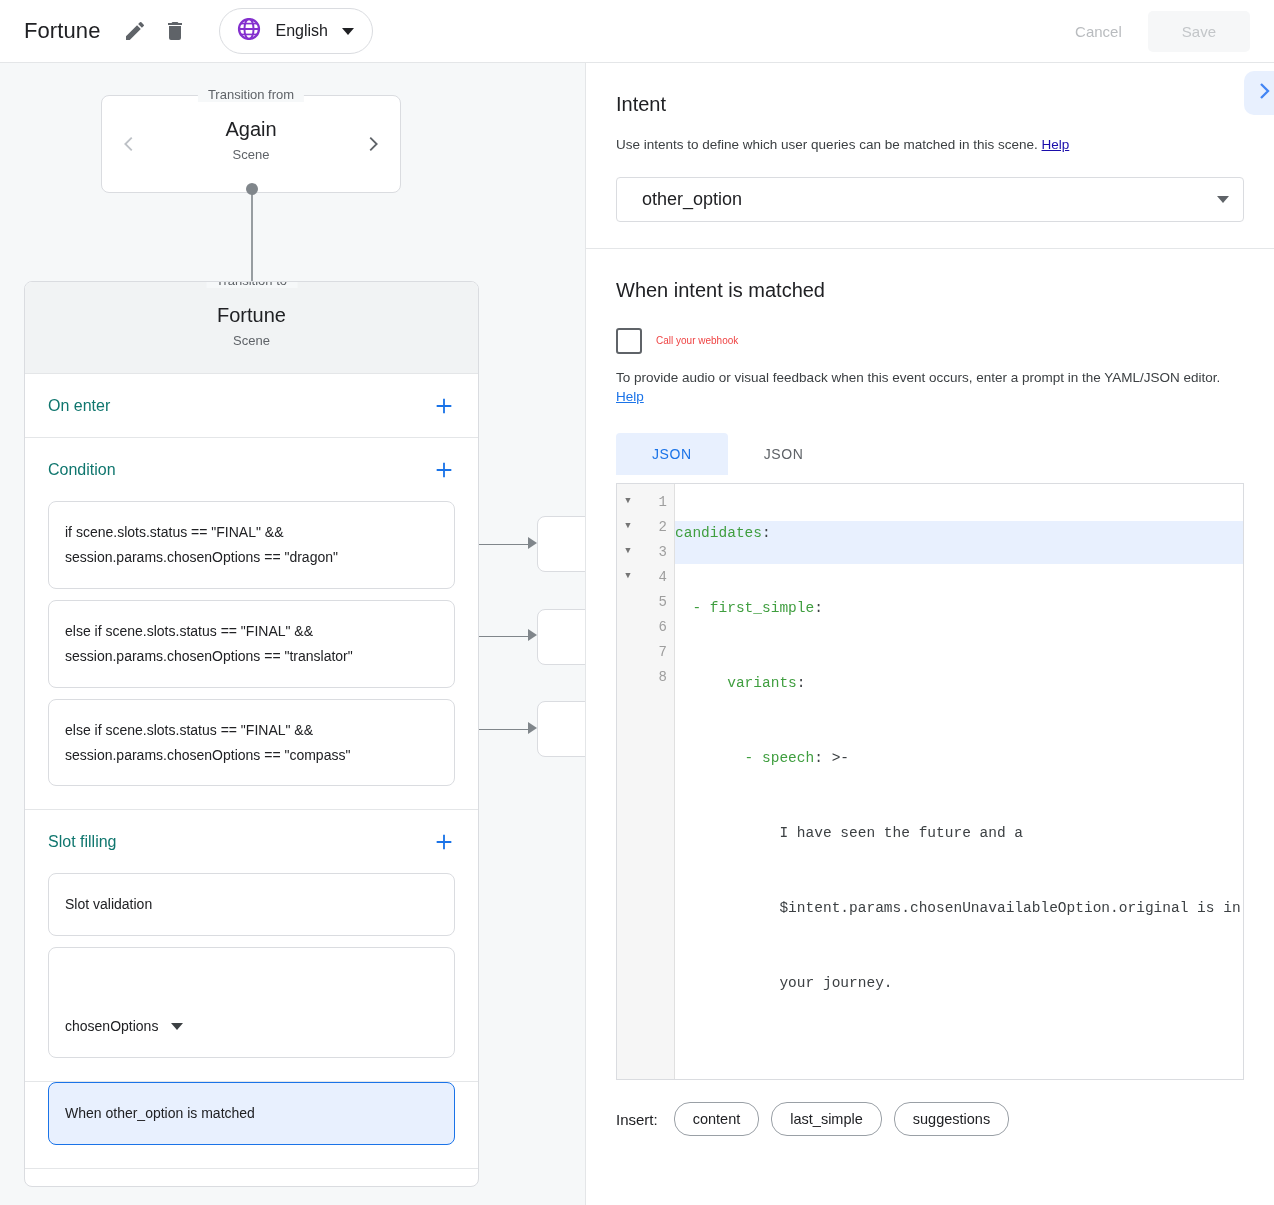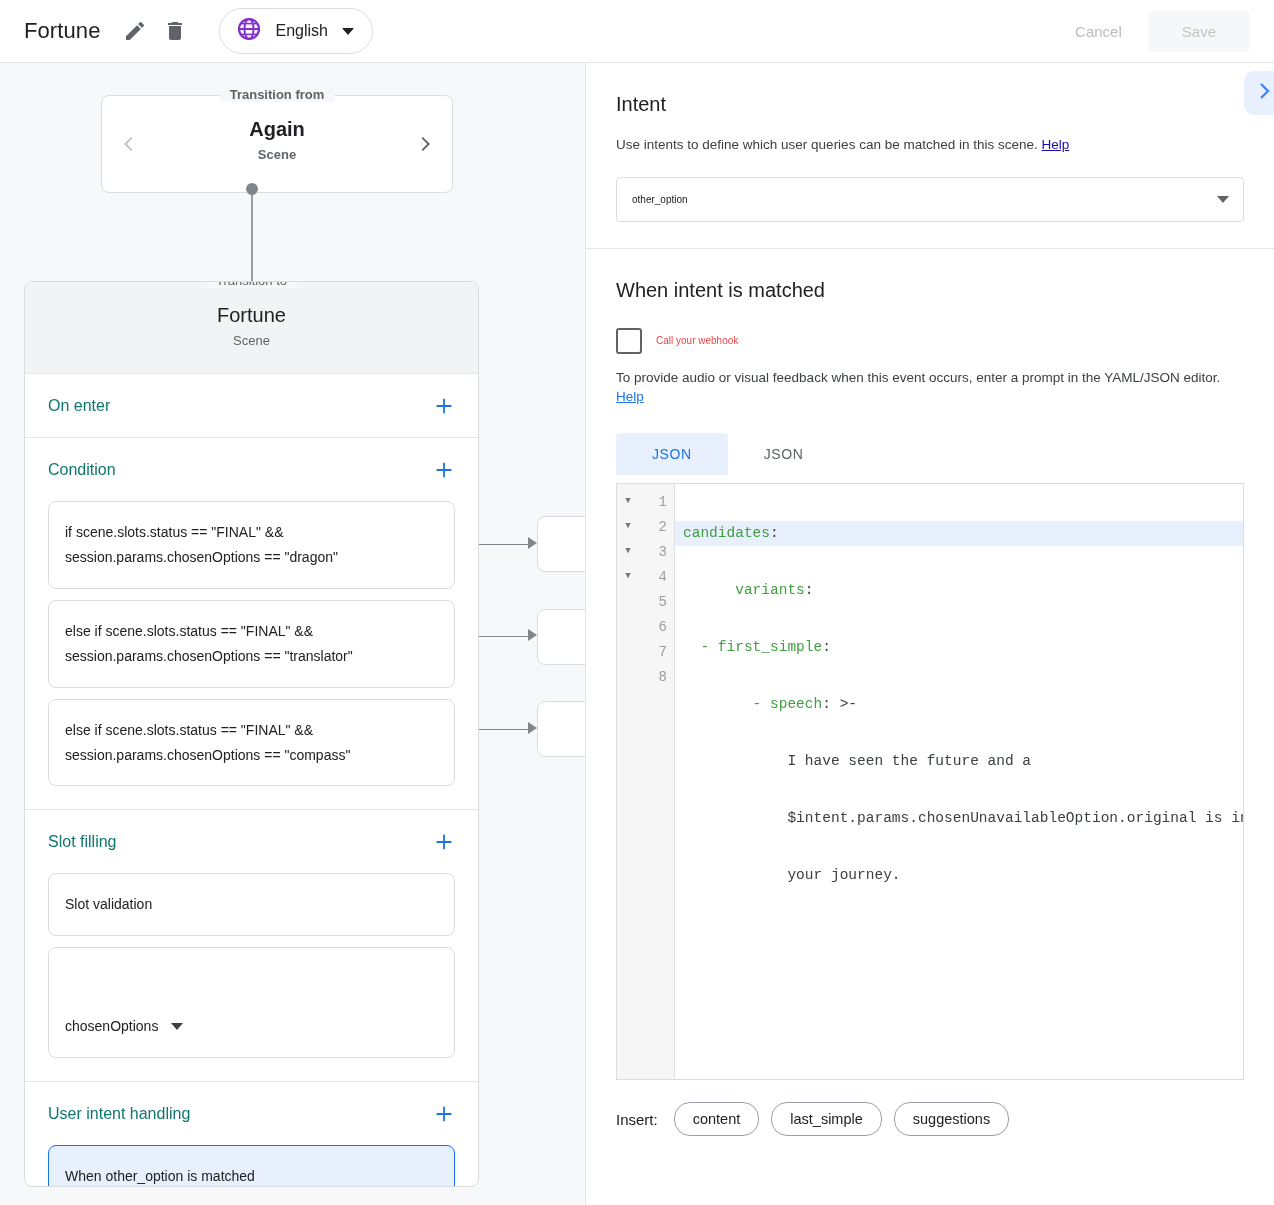--- a/index.html
+++ b/index.html
@@ -56,21 +56,21 @@
   
   .fs {
     position:absolute; border:1px solid #dadce0; border-radius:8px;
     background:#ffffff;
   }
   .fs-legend {
     position:absolute; top:-9px; left:50%; transform:translateX(-50%);
     background:#f6f8f9; padding:0 10px; font-size:13px; color:#5f6368;
     white-space:nowrap;
   }
-  #tf-card { left:101px; top:32px; width:352px; height:98px;font-weight:bold; }
+  #tf-card { left:101px; top:32px; width:300px; height:98px; }
   #tf-card .scene-name { text-align:center; font-size:20px; color:#202124; margin-top:22px; }
   #tf-card .scene-sub { text-align:center; font-size:13px; color:#5f6368; margin-top:6px; }
   .navarrow {
     position:absolute; top:50%; transform:translateY(-50%);
     width:22px; height:22px; cursor:pointer;
   }
   #nav-prev { left:16px; }
   #nav-next { right:16px; }
 
   
@@ -126,22 +126,22 @@
   }
 
   
   #intent-sec { padding:30px 30px 26px 30px; border-bottom:1px solid #e4e6e8; position:relative; }
   .r-h1 { font-size:20px; color:#202124; }
   .r-desc { font-size:13.5px; color:#3c4043; margin-top:20px; line-height:1.4; }
   .r-desc a, a.help { color:#1a73e8; }
   a.help-ul { color:#1a0dab; text-decoration:underline; }
   #intent-select {
     margin-top:22px; height:45px; border:1px solid #dadce0; border-radius:4px;
-    display:flex; align-items:center; padding:0 14px 0 15px;
-    font-size:10px; color:#202124; background:#fff; cursor:pointer;
+    display:flex; align-items:center; padding:0 14px 0 25px;
+    font-size:18px; color:#202124; background:#fff; cursor:pointer;
   }
   #intent-select .caret-d { margin-left:auto; width:0;height:0;
     border-left:6px solid transparent;border-right:6px solid transparent;border-top:7px solid #5f6368; }
   #expand-btn {
     position:absolute; right:-14px; top:8px; width:44px; height:44px;
     background:#e8f0fe; border-radius:10px; display:flex; align-items:center;
     justify-content:flex-start; padding-left:8px; cursor:pointer;
   }
 
   #matched-sec { padding:30px 30px 0 30px; }
@@ -174,21 +174,21 @@
     flex:0 0 auto; padding-top:5px;
   }
   .gline { height:25px; display:flex; align-items:center; font-family:"Liberation Mono", monospace; font-size:14px; color:#9e9e9e; }
   .gfold { width:22px; text-align:center; font-size:9px; color:#757575; cursor:pointer; line-height:1;}
   .gnum { flex:1; text-align:right; padding-right:7px; }
   #code {
     flex:1; padding-top:5px; overflow:hidden; white-space:pre;
     font-family:"Liberation Mono", monospace; font-size:14.5px;
     position:relative;
   }
-  .cline-row { height:25px; line-height:25px; padding-left:8px; }
+  .cline-row { height:43px; line-height:25px; }
   .cline-row.hl { background:#e8f0fe; }
   .k { color:#3f9e3f; }
   .p { color:#3c4043; }
 
   #insert-row { display:flex; align-items:center; margin-top:22px; gap:12px; }
   #insert-lbl { font-size:15px; color:#202124; margin-right:4px; }
   .chip {
     border:1px solid #9aa0a6; border-radius:16px; padding:8px 18px;
     font-size:14.5px; color:#202124; background:#fff; cursor:pointer;
     font-family:"Liberation Sans", sans-serif;
@@ -323,28 +323,20 @@
       <div class="card" style="padding:18px 16px;">Slot validation</div>
       <div class="card" style="padding:18px 16px;">
         <div class="slotrow">
           <span>chosenOptions</span>
           <span class="caret-sm"></span>
         </div>
       </div>
     </div>
 
     <div class="section sec-pad">
-      <div class="sec-head">
-        <span class="sec-title">User intent handling</span>
-        <span class="plus">
-          <svg viewBox="0 0 24 24" width="22" height="22">
-              <path stroke="#1a73e8" stroke-width="2" d="M12 4v16M4 12h16"></path>
-            </svg>
-        </span>
-      </div>
       <div class="card sel" style="padding:18px 16px;">When other_option is matched</div>
     </div>
 
     <div class="section">
       <div class="sec-head">
         
         
       </div>
     </div>
   </div>
@@ -420,22 +412,22 @@
             <span class="gfold"></span>
             <span class="gnum">7</span>
           </div>
         <div class="gline">
             <span class="gfold"></span>
             <span class="gnum">8</span>
           </div>
       </div>
       <div id="code">
         <div class="cline-row hl"><span class="k">candidates</span><span class="p">:</span></div>
+        <div class="cline-row"><span class="k">  - first_simple</span><span class="p">:</span></div>
         <div class="cline-row"><span class="k">      variants</span><span class="p">:</span></div>
-        <div class="cline-row"><span class="k">  - first_simple</span><span class="p">:</span></div>
         <div class="cline-row"><span class="k">        - speech</span><span class="p">: &gt;-</span></div>
         <div class="cline-row"><span class="p">            I have seen the future and a</span></div>
         <div class="cline-row"><span class="p">            $intent.params.chosenUnavailableOption.original is in</span></div>
         <div class="cline-row"><span class="p">            your journey.</span></div>
         <div class="cline-row"><span class="p"></span></div>
       </div>
     </div>
 
     <div id="insert-row">
       <span id="insert-lbl">Insert:</span>

